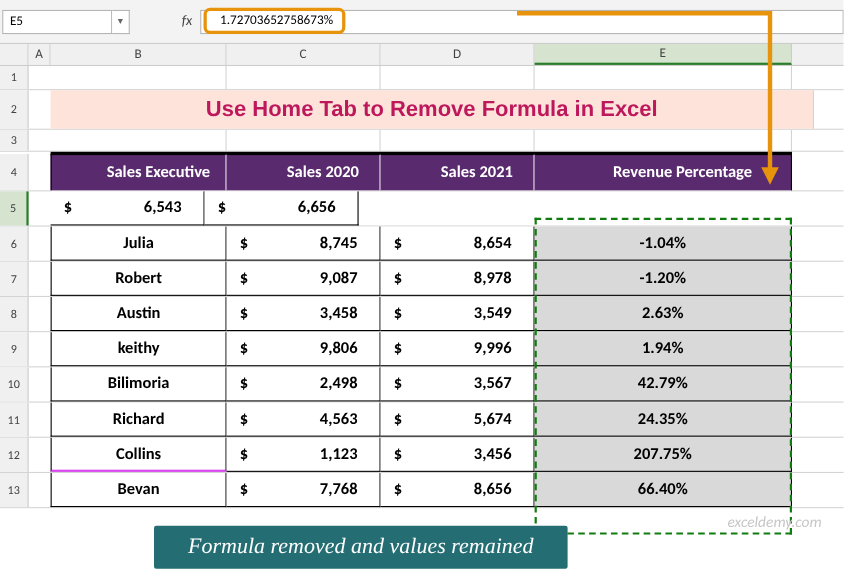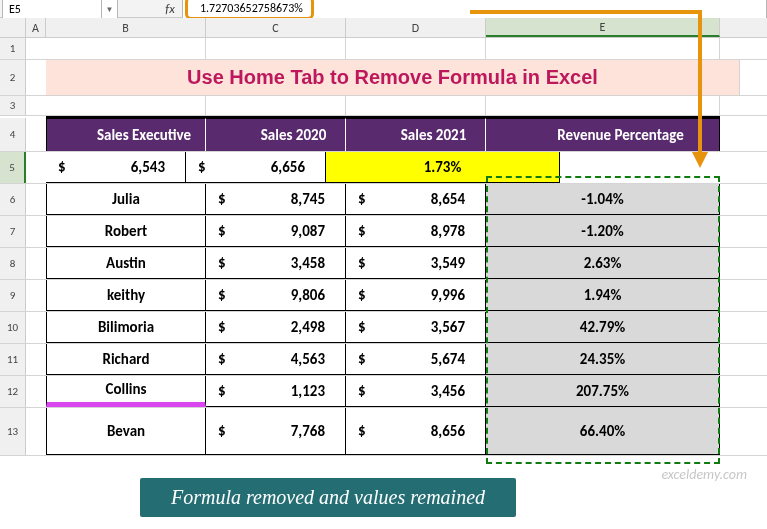--- a/index.html
+++ b/index.html
@@ -1,19 +1,19 @@
 <!DOCTYPE html>
 <html><head>
 <meta charset="utf-8">
 <style>
   * { box-sizing: border-box; margin: 0; padding: 0; font-family: Calibri, Arial, sans-serif; }
   body { background: #fff; width: 767px; height: 529px; position: relative; overflow: hidden; }
 
   
-  .formula-bar { display: flex; align-items: center; height: 18px; border-bottom: 1px solid #ccc; background: #f3f3f3; justify-content: flex-end; }
+  .formula-bar { display: flex; align-items: center; height: 40px; border-bottom: 1px solid #ccc; background: #f3f3f3; justify-content: flex-end; }
   .name-box { width: 100px; height: 22px; margin: 2px 0 2px 2px; background: #fff; border: 1px solid #b5b5b5; font-size: 12px; padding: 2px 6px; display: flex; align-items: center; }
   .name-drop { width: 16px; height: 22px; border: 1px solid #b5b5b5; border-left: none; background: #fff; display: flex; align-items: center; justify-content: center; font-size: 8px; color: #666; }
   .fx-gap { width: 40px; }
   .fx-btn { width: 24px; font-size: 13px; font-style: italic; color: #444; text-align: center; }
   .formula-input { flex: 1; height: 22px; background: #fff; border: 1px solid #b5b5b5; font-size: 12px; padding: 2px 6px; display: flex; align-items: center; position: relative; }
   .formula-highlight { position: absolute; left: 2px; top: -3px; border: 3px solid #e8930c; border-radius: 6px; padding: 2px 8px; background: transparent; }
   .formula-text { padding-left: 4px; }
 
   
   .grid { position: relative; }
@@ -121,21 +121,20 @@
     <div class="rh selected">5</div>
     <div class="cell cA"></div>
     <div class="cell cC data money" style="border-right:1px solid #000;border-bottom:1px solid #000;">
           <span>$</span>
           <span>6,543</span>
         </div>
     <div class="cell cD data money" style="border-right:1px solid #000;border-bottom:1px solid #000;">
           <span>$</span>
           <span>6,656</span>
         </div>
-    <div class="cell cE data pct active" style="border-right:1px solid #000;border-bottom:1px solid #000;">1.73%</div>
   </div>
       <div class="row" style="height: 32px;">
     <div class="rh ">6</div>
     <div class="cell cA"></div>
     <div class="cell cB data exec" style="border-left:1px solid #000;border-right:1px solid #000;border-bottom:1px solid #000;">Julia</div>
     <div class="cell cC data money" style="border-right:1px solid #000;border-bottom:1px solid #000;">
           <span>$</span>
           <span>8,745</span>
         </div>
     <div class="cell cD data money" style="border-right:1px solid #000;border-bottom:1px solid #000;">
@@ -210,32 +209,32 @@
         </div>
     <div class="cell cD data money" style="border-right:1px solid #000;border-bottom:1px solid #000;">
           <span>$</span>
           <span>5,674</span>
         </div>
     <div class="cell cE data pct " style="border-right:1px solid #000;border-bottom:1px solid #000;">24.35%</div>
   </div>
       <div class="row" style="height: 32px;">
     <div class="rh ">12</div>
     <div class="cell cA"></div>
-    <div class="cell cB data exec" style="border-left:1px solid #000;border-right:1px solid #000;border-bottom:5px solid #d946ef;">Collins</div>
+    <div class="cell cB data exec" style="border-left:1px solid #000;border-right:1px solid #000;border-bottom:2px solid #d946ef;">Collins</div>
     <div class="cell cC data money" style="border-right:1px solid #000;border-bottom:1px solid #000;">
           <span>$</span>
           <span>1,123</span>
         </div>
     <div class="cell cD data money" style="border-right:1px solid #000;border-bottom:1px solid #000;">
           <span>$</span>
           <span>3,456</span>
         </div>
     <div class="cell cE data pct " style="border-right:1px solid #000;border-bottom:1px solid #000;">207.75%</div>
   </div>
-      <div class="row" style="height: 48px;">
+      <div class="row" style="height: 32px;">
     <div class="rh ">13</div>
     <div class="cell cA"></div>
     <div class="cell cB data exec" style="border-left:1px solid #000;border-right:1px solid #000;border-bottom:1px solid #000;border-bottom:1px solid #000;">Bevan</div>
     <div class="cell cC data money" style="border-right:1px solid #000;border-bottom:1px solid #000;border-bottom:1px solid #000;">
           <span>$</span>
           <span>7,768</span>
         </div>
     <div class="cell cD data money" style="border-right:1px solid #000;border-bottom:1px solid #000;border-bottom:1px solid #000;">
           <span>$</span>
           <span>8,656</span>

